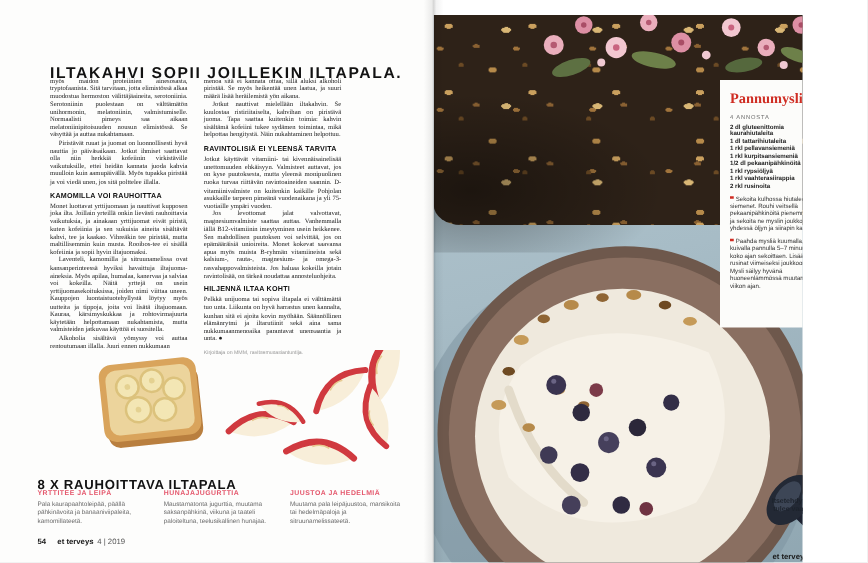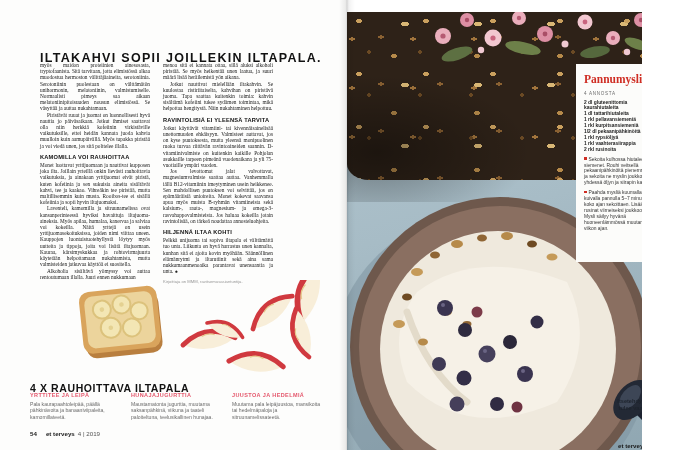--- a/index.html
+++ b/index.html
@@ -128,21 +128,21 @@
       <g>
         <use href="#wedge" transform="translate(128,64) rotate(-8) scale(0.82)"></use>
         <use href="#wedge" transform="translate(174,80) rotate(6) scale(0.85)"></use>
         <use href="#wedge" transform="translate(198,48) rotate(-40) scale(0.8)"></use>
         <use href="#wedge" transform="translate(152,42) rotate(22) scale(0.6)"></use>
         <use href="#wedge" transform="translate(247,42) rotate(-75) scale(0.95)"></use>
         <use href="#wedge" transform="translate(254,76) rotate(-105) scale(0.78)"></use>
       </g>
     </svg>
 
-    <h3 class="snack-title">4 X RAUHOITTAVA ILTAPALA</h3>
+    <h3 class="snack-title">8 X RAUHOITTAVA ILTAPALA</h3>
 
     <div class="snack-grid">
       <div class="snack">
         <h4>YRTTITEE JA LEIPÄ</h4>
         <p>Pala kaurapaahtoleipää, päällä pähkinävoita ja banaaniviipaleita, kamomillateetä.</p>
       </div>
       <div class="snack">
         <h4>HUNAJAJUGURTTIA</h4>
         <p>Maustamatonta jugurttia, muutama saksanpähkinä, viikuna ja taateli paloiteltuna, teelusikallinen hunajaa.</p>
       </div>

